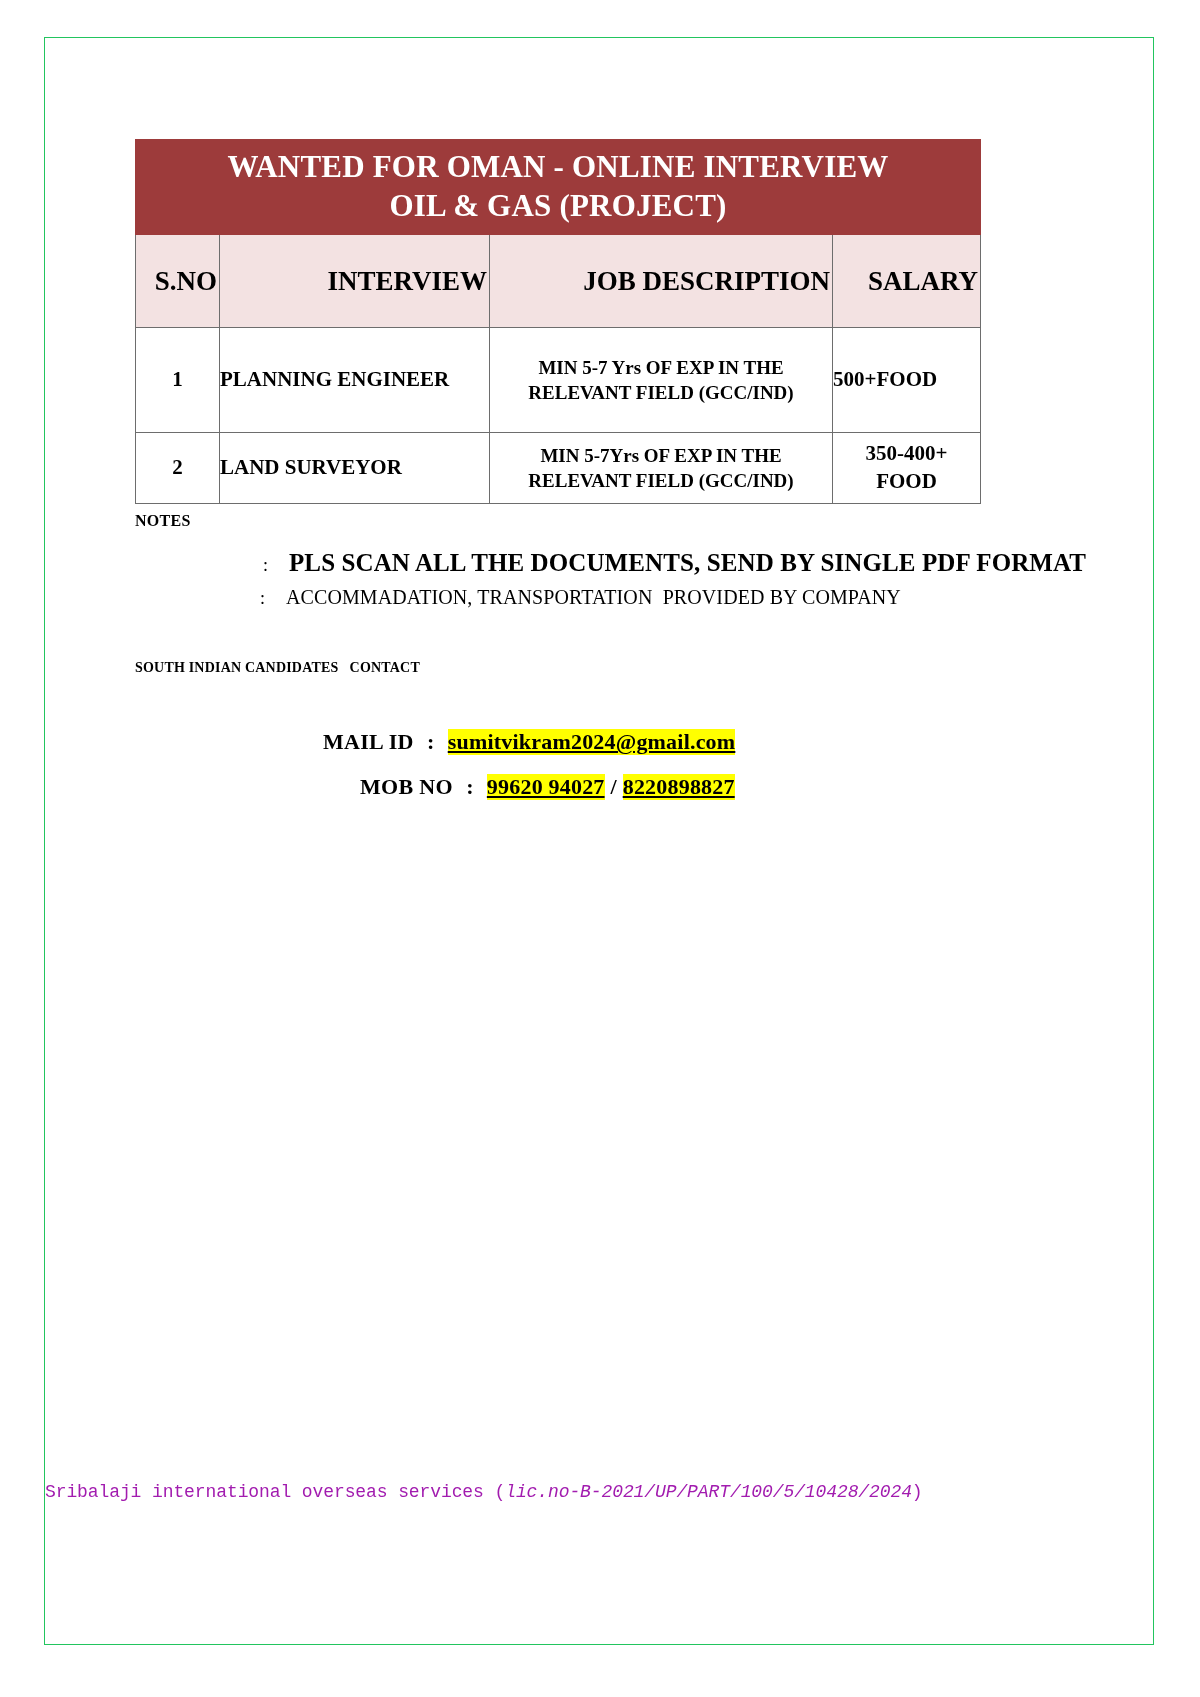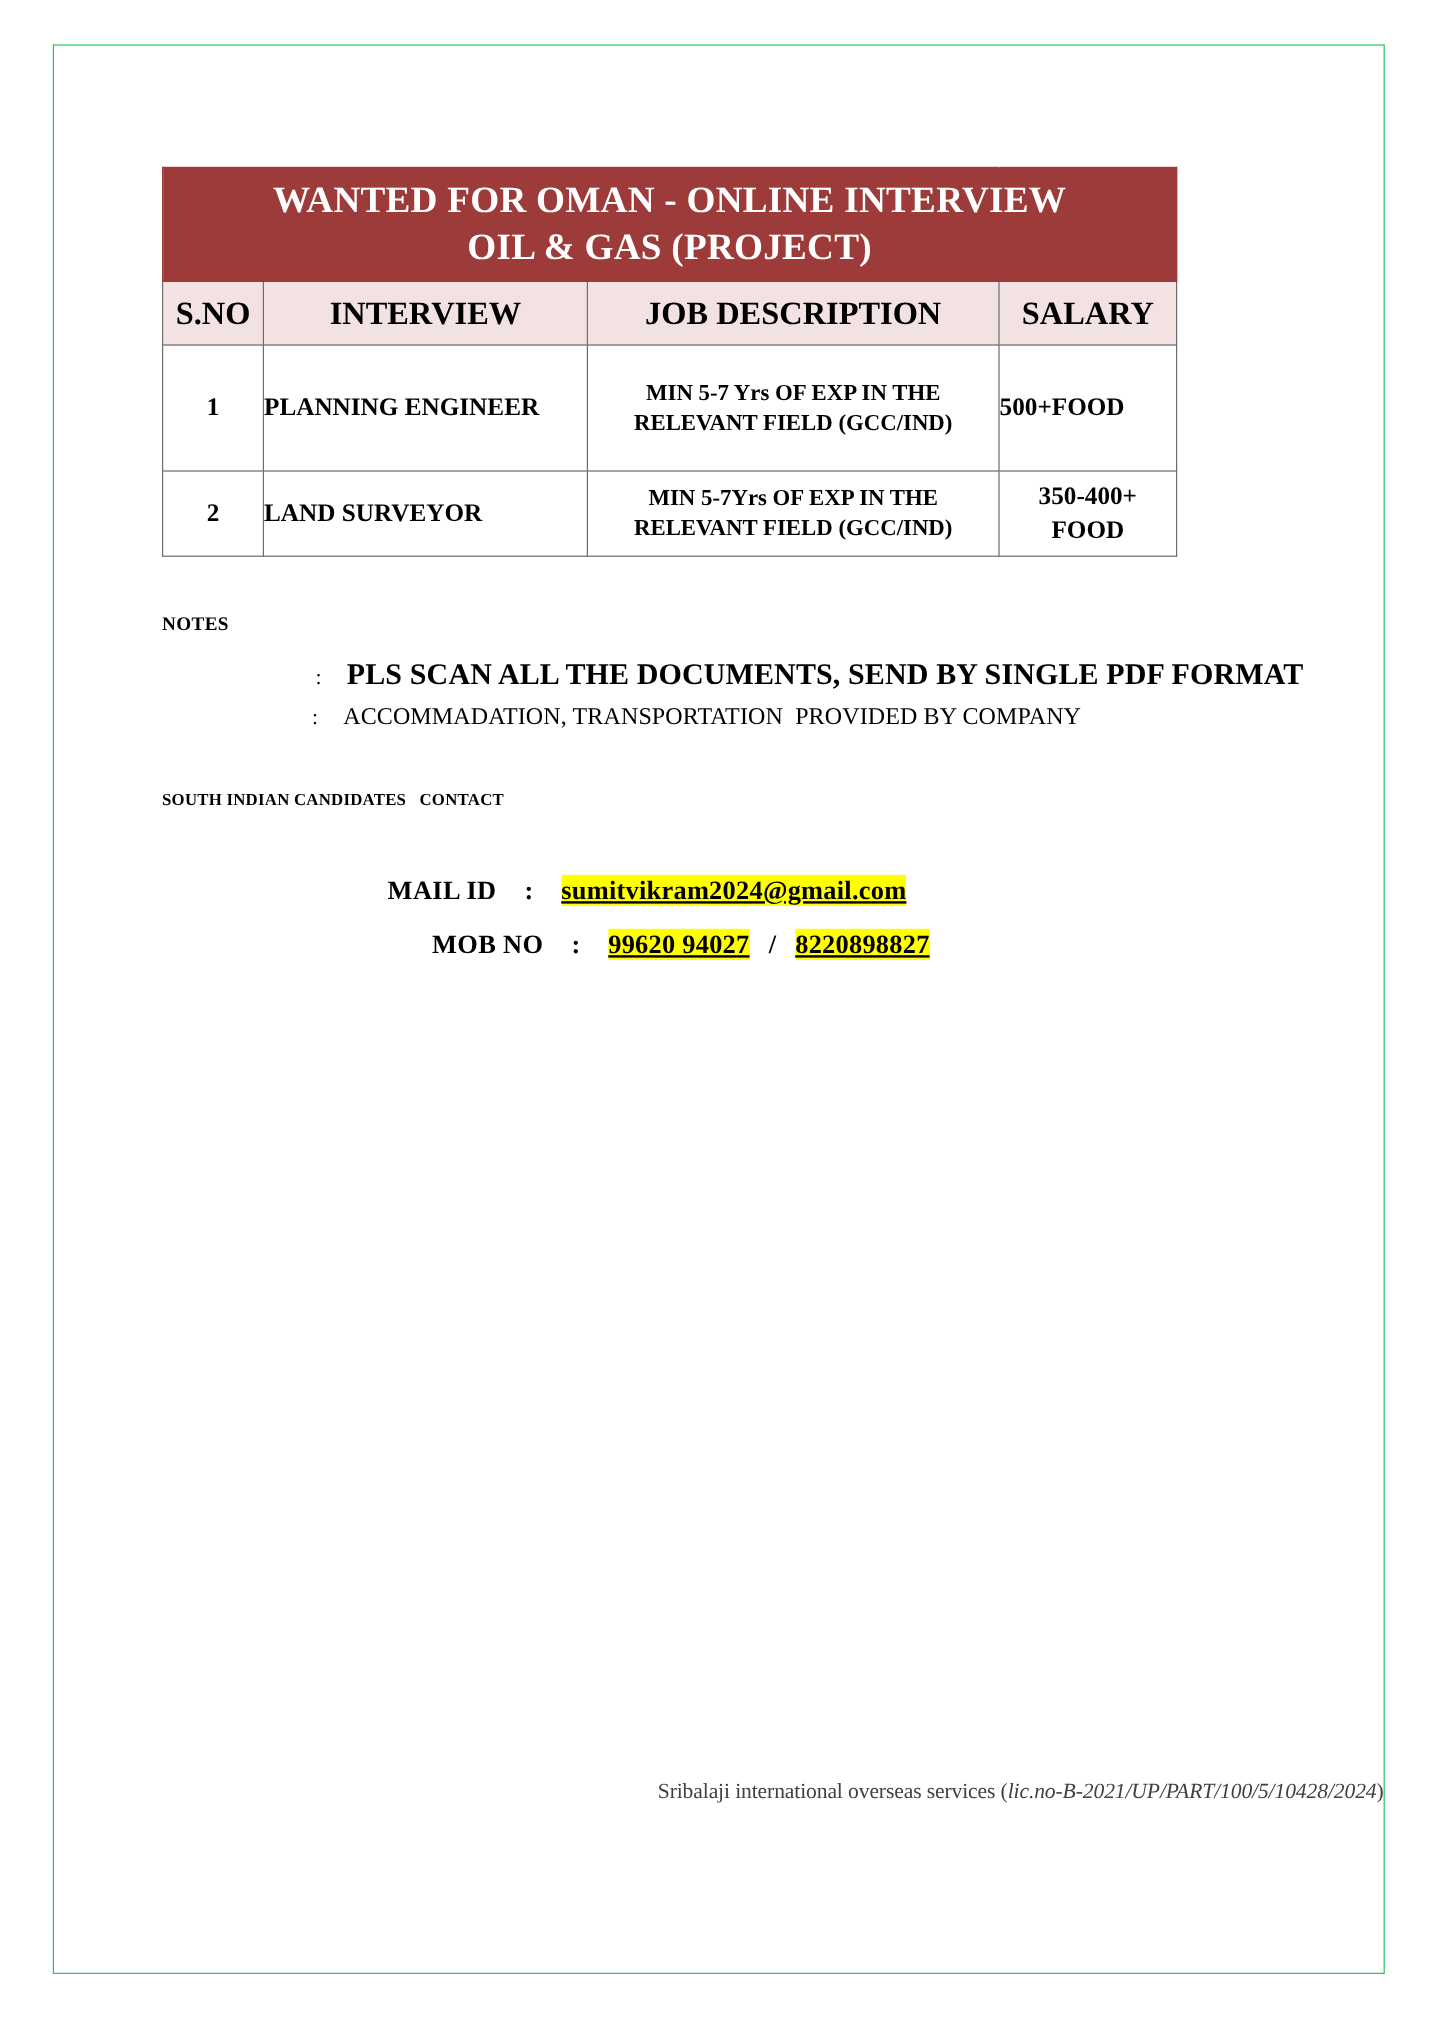--- a/index.html
+++ b/index.html
@@ -59,25 +59,25 @@
     line-height: 1.26;
     letter-spacing: 0.2px;
     padding: 7px 4px 9px 4px !important;
     border: 1px solid #9d3b3b !important;
   }
   .title-line-1 { display: block; }
   .title-line-2 { display: block; }
 
   .head-cell {
     background: #f3e2e2;
-    text-align: center;
+    text-align: right;
     font-weight: bold;
     font-size: 27px;
     height: 52px;
-    padding: 0 2px !important;
+    padding: 20px 2px !important;
     vertical-align: middle;
   }
 
   .col-sno   { width: 84px; }
   .col-cat   { width: 270px; }
   .col-job   { width: 343px; }
   .col-sal   { width: 148px; }
 
   .body-cell {
     font-size: 19px;
@@ -138,21 +138,20 @@
     white-space: pre;
     letter-spacing: 0.2px;
   }
 
   .contact-line {
     position: absolute;
     display: flex;
     align-items: baseline;
     font-size: 22px;
     font-weight: bold;
-    gap: 10px;
   }
   .mail-line { left: 278px; top: 691px; }
   .mob-line  { left: 315px; top: 736px; }
 
   .contact-label {
     white-space: pre;
     letter-spacing: 0.3px;
   }
   .contact-colon {
     width: 34px;
@@ -168,24 +167,24 @@
     padding: 0 6px;
     white-space: pre;
   }
 
   
   .footer {
     position: absolute;
     left: 0;
     top: 1444px;
     width: 100%;
-    text-align: right;
-    font-family: Liberation Serif, serif;
+    text-align: left;
+    font-family: Liberation Mono, monospace;
     font-size: 18px;
-    color: #404040;
+    color: #a21caf;
     letter-spacing: -0.1px;
   }
   .footer .lic {
     font-style: italic;
   }
 </style>
 </head>
 <body>
 
 <div class="page">

